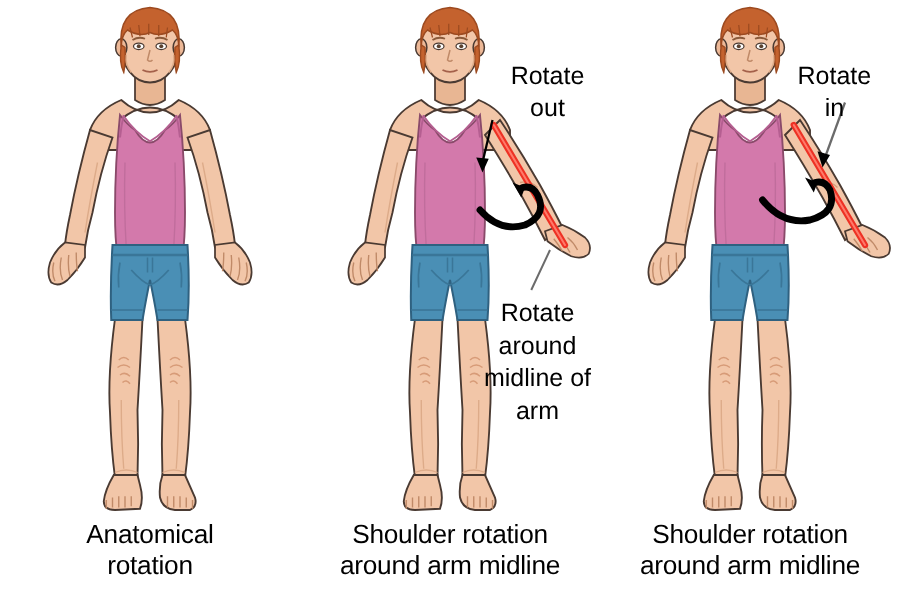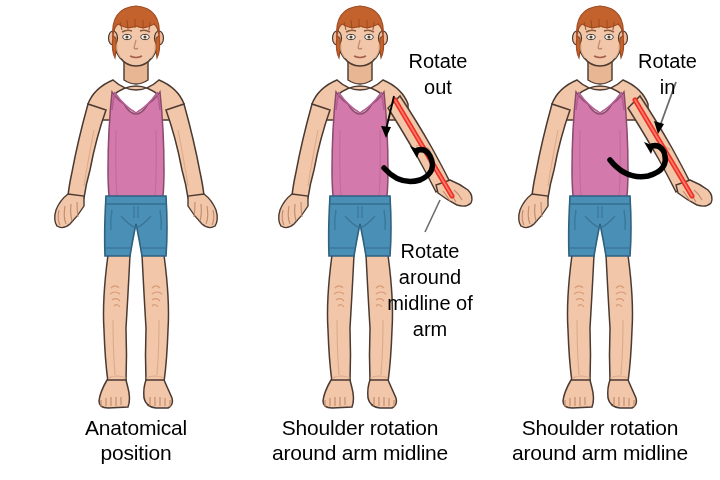--- a/index.html
+++ b/index.html
@@ -6,21 +6,21 @@
   body{
     width:720px;height:480px;
     background:#ffffff;
     font-family:"Liberation Sans", sans-serif;
     overflow:hidden;
     position:relative;
   }
   #stage{position:relative;width:720px;height:480px;}
 
   .panel{position:absolute;top:0;height:480px;width:240px;}
-  #panel-1{left:16px;}
+  #panel-1{left:0;}
   #panel-2{left:240px;}
   #panel-3{left:480px;}
 
   .figure-svg{position:absolute;left:0;top:0;width:240px;height:412px;}
 
   .caption{
     position:absolute;
     left:0;width:240px;
     top:415px;
     text-align:center;
@@ -150,21 +150,21 @@
       <g>
         <path d="M168,104 Q178,140 184,172 Q187,186 188,196 L172,198 Q170,184 166,170 Q160,138 150,110 Z" fill="#f2c6a8" stroke="#4a3a32" stroke-width="1.5"></path>
         <path d="M162,130 Q168,160 172,186" stroke="#ddab89" stroke-width="1.1" fill="none"></path>
         <path d="M188,194 Q196,200 200,210 Q203,220 199,226 Q193,230 186,224 Q178,216 172,206 L172,196 Z" fill="#f2c6a8" stroke="#4a3a32" stroke-width="1.4"></path>
         <path d="M197,210 Q199,219 196,225 M191,206 Q193,217 190,224 M185,204 Q186,214 184,221 M179,202 Q179,211 178,217" stroke="#c08a68" stroke-width="1.1" fill="none"></path>
       </g>
     </svg>
 
     <div class="caption">
       <div>Anatomical</div>
-      <div>position</div>
+      <div>rotation</div>
     </div>
   </div>
 
   <div class="panel" id="panel-2">
     <svg class="figure-svg" viewBox="0 0 240 412">
       <use href="#legs-g"></use>
       <use href="#torso-g"></use>
       <use href="#head-g"></use>
 
       <g>

